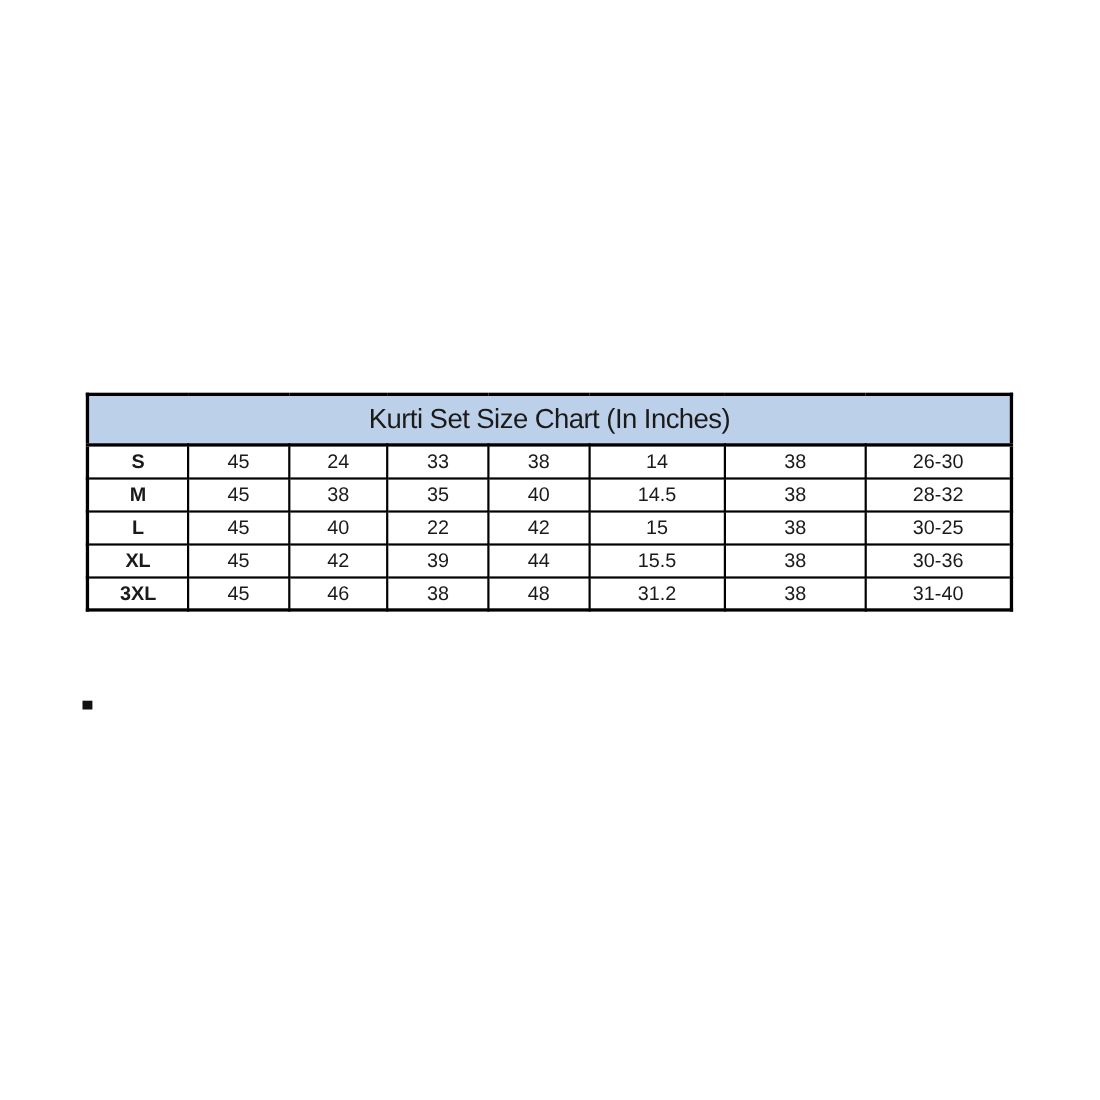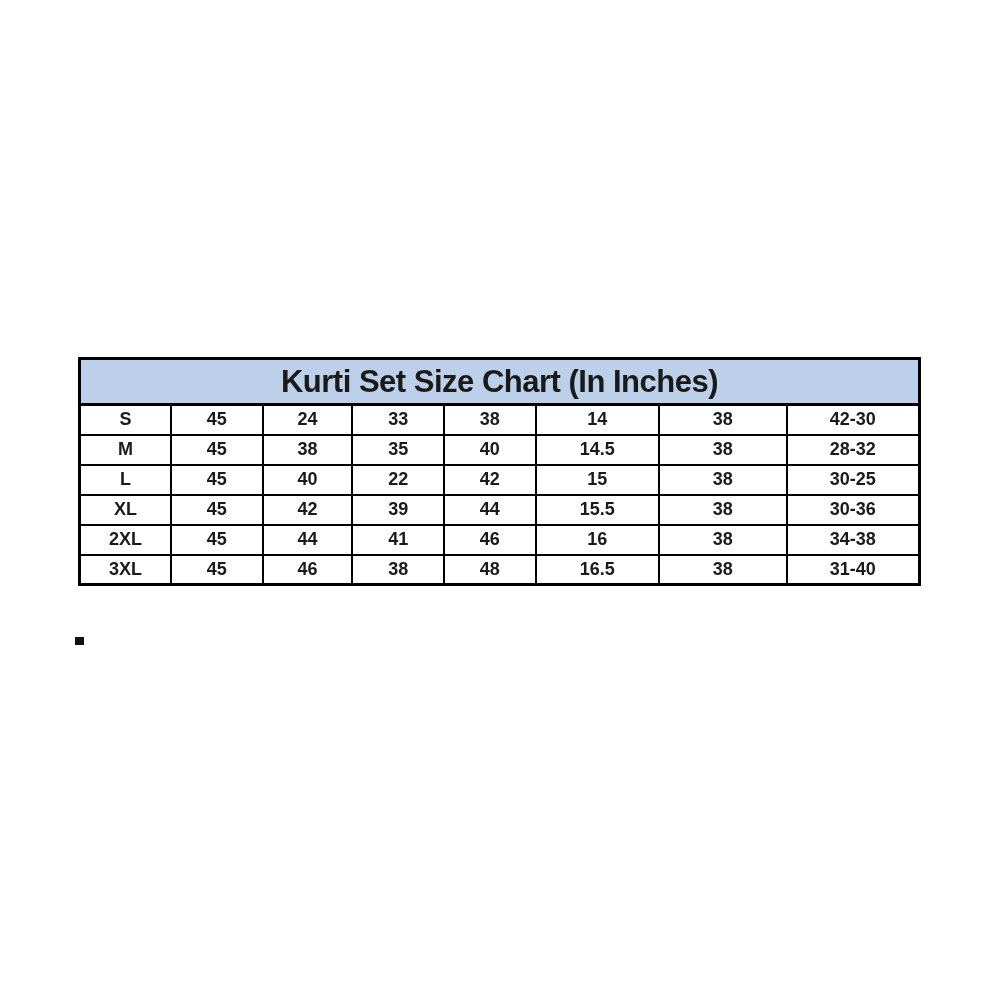--- a/index.html
+++ b/index.html
@@ -34,38 +34,38 @@
   table.size-chart td {
     border: 2px solid var(--border-color);
     text-align: center;
     vertical-align: middle;
     padding: 0 2px;
     line-height: 1.15;
   }
   tr.title-row th {
     background: var(--header-bg);
     height: 46px;
-    font-size: 31px;
-    font-weight: 700;
+    font-size: 25px;
+    font-weight: 400;
     letter-spacing: -0.5px;
     border-bottom: 3px solid var(--border-color);
   }
   tr.header-row th {
     background: var(--header-bg);
     height: 54px;
     font-size: 18px;
     font-weight: 700;
   }
   tbody tr {
     height: 30px;
     background: var(--body-bg);
   }
   tbody td {
     font-size: 18px;
-    font-weight: 700;
+    font-weight: 400;
   }
   tbody td.size-cell {
     font-weight: 700;
   }
   .corner-mark {
     position: absolute;
     left: 75px;
     top: 637px;
     width: 9px;
     height: 8px;
@@ -95,21 +95,21 @@
     </thead>
     <tbody>
       <tr>
         <td class="size-cell">S</td>
         <td>45</td>
         <td>24</td>
         <td>33</td>
         <td>38</td>
         <td>14</td>
         <td>38</td>
-        <td>42-30</td>
+        <td>26-30</td>
       </tr>
       <tr>
         <td class="size-cell">M</td>
         <td>45</td>
         <td>38</td>
         <td>35</td>
         <td>40</td>
         <td>14.5</td>
         <td>38</td>
         <td>28-32</td>
@@ -128,36 +128,26 @@
         <td class="size-cell">XL</td>
         <td>45</td>
         <td>42</td>
         <td>39</td>
         <td>44</td>
         <td>15.5</td>
         <td>38</td>
         <td>30-36</td>
       </tr>
       <tr>
-        <td class="size-cell">2XL</td>
-        <td>45</td>
-        <td>44</td>
-        <td>41</td>
-        <td>46</td>
-        <td>16</td>
-        <td>38</td>
-        <td>34-38</td>
-      </tr>
-      <tr>
         <td class="size-cell">3XL</td>
         <td>45</td>
         <td>46</td>
         <td>38</td>
         <td>48</td>
-        <td>16.5</td>
+        <td>31.2</td>
         <td>38</td>
         <td>31-40</td>
       </tr>
     </tbody>
   </table>
 
   <div class="corner-mark"></div>
 
 </div>
 

